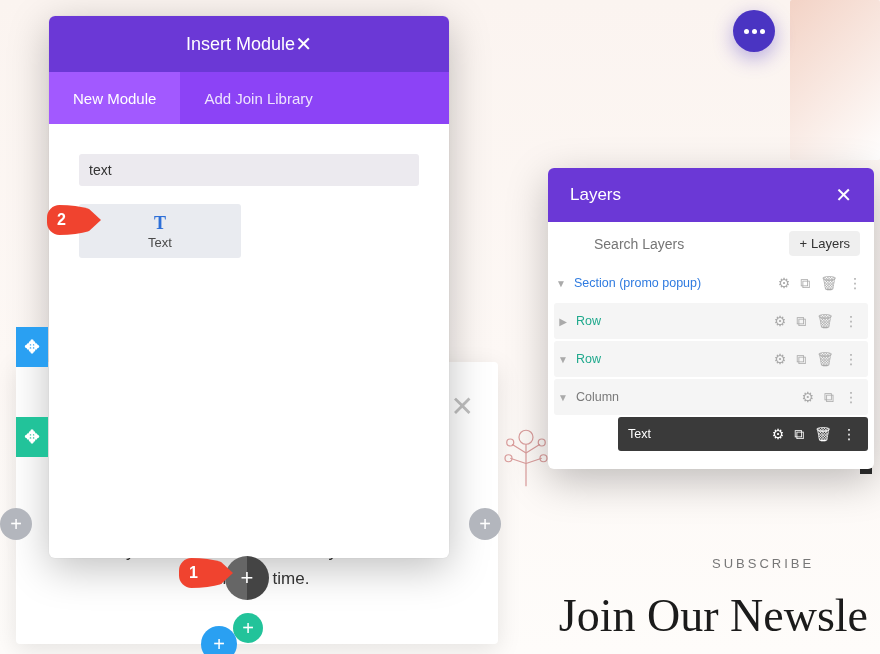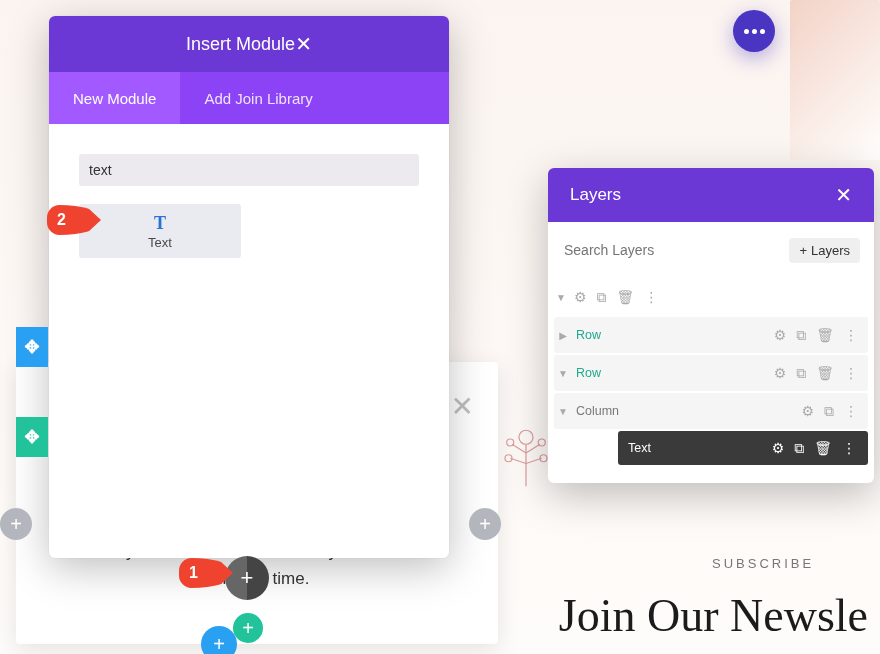--- a/index.html
+++ b/index.html
@@ -128,21 +128,21 @@
     box-shadow: 0 12px 40px rgba(0,0,0,0.25);
     overflow:hidden; z-index: 30;
   }
   .layers-header {
     height: 54px; background:#6b38d6; color:#fff;
     display:flex; align-items:center; justify-content:space-between;
     padding: 0 22px; font-size:17px; font-weight:500;
   }
   .layers-header .close { cursor:pointer; font-size:20px; }
   .layers-searchrow {
-    display:flex; align-items:flex-start; gap:8px; padding: 16px 14px;
+    display:flex; align-items:center; gap:8px; padding: 9px 14px; margin-left: 30px;
   }
   .layers-searchrow input {
     flex:1; border:none; outline:none; background:transparent;
     font-size:14px; color:#555; padding: 4px 2px;
   }
   .filter-btn {
     background:#efefef; border-radius:4px; padding:5px 10px;
     font-size:13px; color:#333; display:flex; align-items:center; gap:4px; cursor:pointer;
   }
   .layers-body { padding: 0 6px 18px 6px; }
@@ -258,20 +258,21 @@
   <div class="layers-searchrow">
     <input placeholder="Search Layers" style="">
     <div class="filter-btn">
       <span>+</span>
       <span>Layers</span>
     </div>
   </div>
   <div class="layers-body">
     <div class="layer-row">
       <span class="arrow">▼</span>
+      <span class="label c-blue">Section (promo popup)</span>
       <span class="actions">
         <span>⚙</span>
         <span>⧉</span>
         <span>🗑</span>
         <span>⋮</span>
       </span>
     </div>
 
     <div class="layer-row boxed indent-1">
       <span class="arrow">▶</span>

